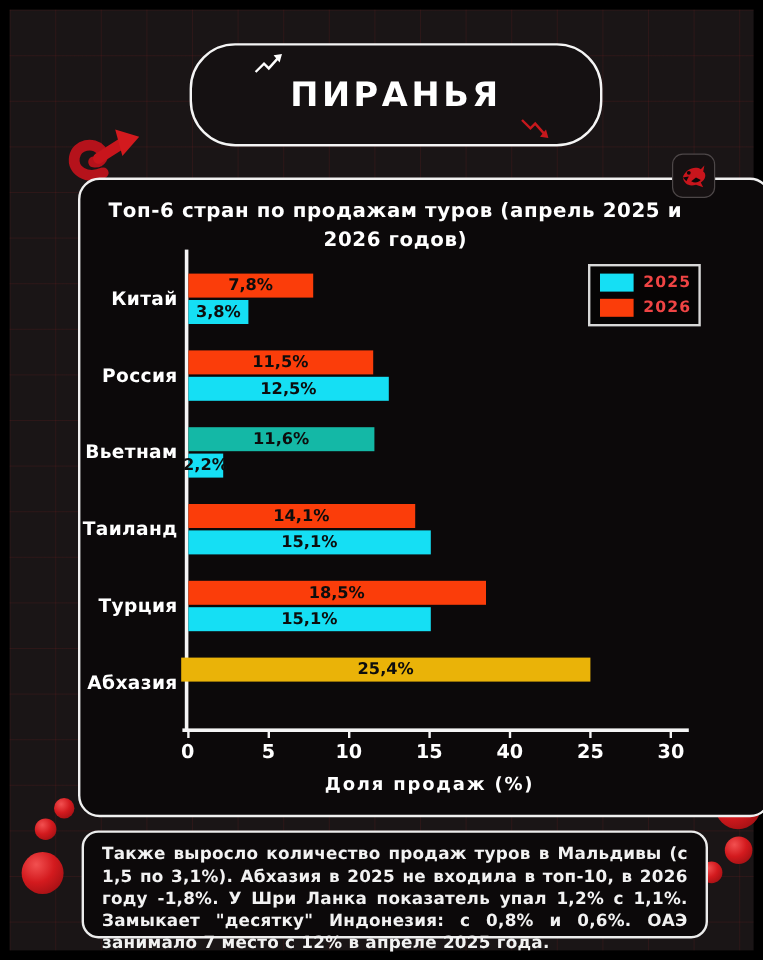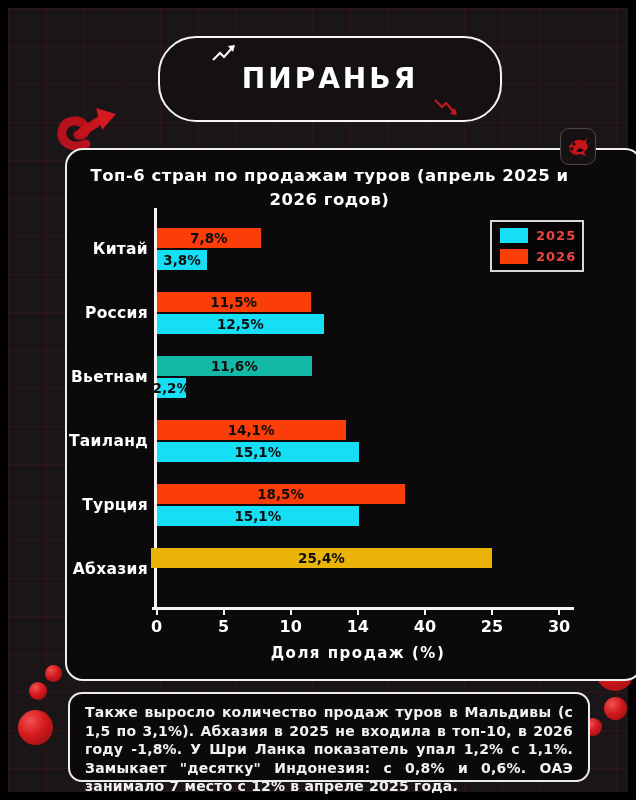--- a/index.html
+++ b/index.html
@@ -149,21 +149,21 @@
         <div class="bar" style="left: 89.5px; top: 334px; width: 248.27px; background: rgb(251, 61, 10);">18,5%</div>
         <div class="country-label" style="top: 398px;">Абхазия</div>
         <div class="bar" style="left: 84px; top: 398px; width: 340.868px; background: #eab308;">25,4%</div>
         <div class="tick-mark" style="left: 88.5px;"></div>
         <div class="tick-label" style="left: 89.5px;">0</div>
         <div class="tick-mark" style="left: 155.6px;"></div>
         <div class="tick-label" style="left: 156.6px;">5</div>
         <div class="tick-mark" style="left: 222.7px;"></div>
         <div class="tick-label" style="left: 223.7px;">10</div>
         <div class="tick-mark" style="left: 289.8px;"></div>
-        <div class="tick-label" style="left: 290.8px;">14</div>
+        <div class="tick-label" style="left: 290.8px;">15</div>
         <div class="tick-mark" style="left: 356.9px;"></div>
         <div class="tick-label" style="left: 357.9px;">40</div>
         <div class="tick-mark" style="left: 424px;"></div>
         <div class="tick-label" style="left: 425px;">25</div>
         <div class="tick-mark" style="left: 491.1px;"></div>
         <div class="tick-label" style="left: 492.1px;">30</div>
       </div>
   </div>
 
   <div class="sphere" style="left:37px; top:657px; width:17px; height:17px;"></div>

